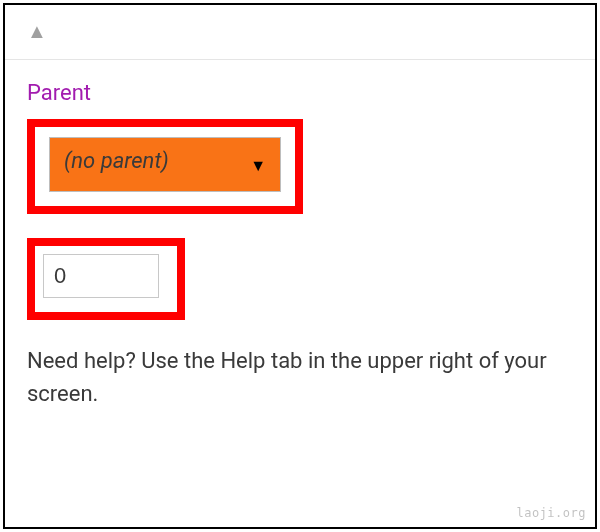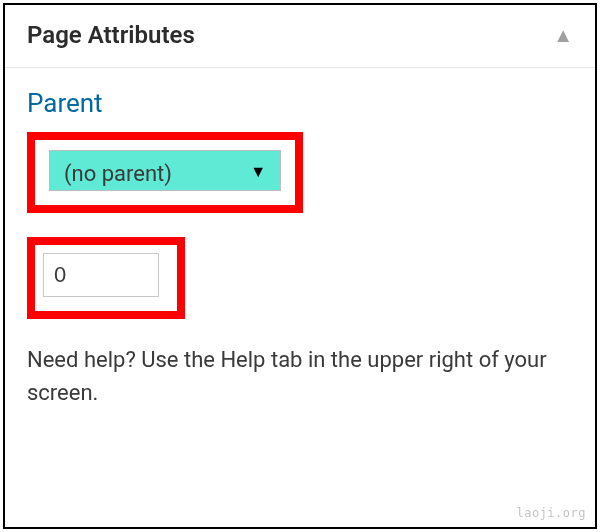--- a/index.html
+++ b/index.html
@@ -35,40 +35,41 @@
       line-height: 1;
     }
     .panel-body {
       padding: 20px 22px 10px 22px;
     }
     .field-group {
       margin-bottom: 24px;
     }
     .field-label {
       display: block;
-      font-size: 26px;
-      color: #0369a1;
+      font-size: 22px;
+      color: #a21caf;
       margin-bottom: 14px;
       font-weight: 400;
     }
     .highlight-wrap {
       display: inline-block;
       border: 8px solid #ff0000;
       padding: 10px 14px 14px 14px;
     }
     .highlight-wrap.small {
       padding: 8px 18px 14px 8px;
     }
     .select-wrap {
       position: relative;
       display: inline-block;
       border: 1px solid #bdbdbd;
-      background: #5eead4;
-      padding: 10px 48px 4px 14px;
+      background: #f97316;
+      padding: 10px 48px 18px 14px;
       min-width: 232px;
+      font-style: italic;
     }
     .select-text {
       font-size: 22px;
       color: #3a3a3a;
     }
     .select-arrow {
       position: absolute;
       right: 14px;
       top: 50%;
       transform: translateY(-50%);
@@ -98,21 +99,20 @@
       color: rgba(80,80,80,0.35);
       font-family: monospace, sans-serif;
       letter-spacing: 0.5px;
     }
   </style>
 </head>
 <body>
 
 <div class="panel">
   <div class="panel-header">
-    <span class="panel-title">Page Attributes</span>
     <span class="collapse-icon">▲</span>
   </div>
   <div class="panel-body">
 
     <div class="field-group">
       <label class="field-label">Parent</label>
       <div class="highlight-wrap">
         <div class="select-wrap">
           <span class="select-text">(no parent)</span>
           <span class="select-arrow">▼</span>

